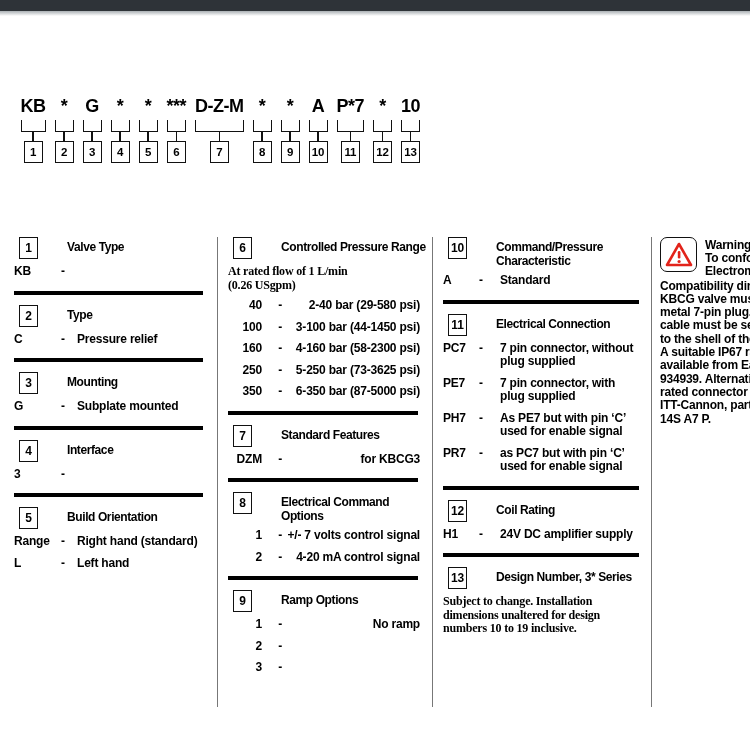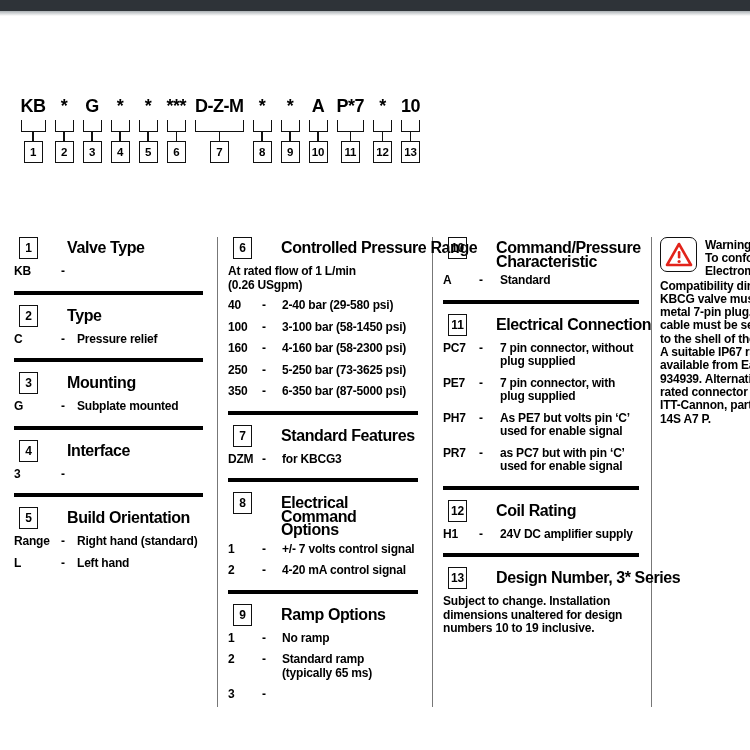--- a/index.html
+++ b/index.html
@@ -27,32 +27,32 @@
   
   .columns{position:absolute;left:14px;top:237px;height:470px;display:flex;}
   .col{box-sizing:border-box;height:470px;}
   .col-1{width:204px;border-right:1px solid #777;padding-right:12px;}
   .col-2{width:215px;border-right:1px solid #777;padding-left:10px;padding-right:12px;}
   .col-3{width:219px;border-right:1px solid #777;padding-left:10px;padding-right:10px;}
   .col-4{width:300px;padding-left:8px;}
   .sec-head{display:flex;align-items:flex-start;margin-bottom:6px;margin-left:5px;}
   .num-box{flex:0 0 auto;width:19px;height:22px;border:1.5px solid #111;box-sizing:border-box;
     display:flex;align-items:center;justify-content:center;font-size:12px;font-weight:bold;}
-  .sec-title{margin-left:29px;font-weight:bold;font-size:16px;line-height:13.5px;
+  .sec-title{margin-left:29px;font-weight:bold;font-size:12px;line-height:13.5px;
     padding-top:4px;white-space:pre;letter-spacing:-0.4px;}
   .sec-title.wrap{white-space:pre-line;}
   .rule{height:4px;background:#000;margin:12px 2px 10px 0;}
   .row{display:grid;margin-bottom:8px;font-size:12px;line-height:13.5px;}
   .col-1 .row{grid-template-columns:47px 16px 1fr;}
-  .col-2 .row{grid-template-columns:34px 20px 1fr;}
+  .col-2 .row{grid-template-columns:34px 20px 1fr;text-align:right;}
   .col-3 .row{grid-template-columns:36px 21px 1fr;}
   .row-code{font-weight:bold;white-space:nowrap;}
   .row-dash{font-weight:bold;}
   .row-desc{font-weight:bold;white-space:pre-line;}
-  .intro,.para{font-size:12px;font-weight:bold;line-height:13.5px;white-space:pre-line;margin-bottom:7px;}
+  .intro,.para{font-size:12px;font-weight:bold;line-height:13.5px;white-space:pre-line;margin-bottom:7px;font-family:Liberation Serif, serif;}
   
   .warn-head{display:flex;align-items:flex-start;}
   .warn-icon{flex:0 0 auto;width:37px;height:35px;border:1.5px solid #111;border-radius:7px;
     box-sizing:border-box;display:flex;align-items:center;justify-content:center;background:#fff;}
   .warn-head-text{margin-left:8px;}
   .warn-title{font-weight:bold;font-size:12px;line-height:14px;padding-top:1px;}
   .warn-line{font-size:12px;font-weight:bold;line-height:13.3px;white-space:nowrap;}
   .warn-body{margin-top:1px;}
 </style>
 </head>
@@ -205,21 +205,21 @@
       <div class="intro">At rated flow of 1 L/min
 (0.26 USgpm)</div>
       <div class="row">
         <span class="row-code">40</span>
         <span class="row-dash">-</span>
         <span class="row-desc">2-40 bar (29-580 psi)</span>
       </div>
       <div class="row">
         <span class="row-code">100</span>
         <span class="row-dash">-</span>
-        <span class="row-desc">3-100 bar (58-1450 psi)</span>
+        <span class="row-desc">3-100 bar (44-1450 psi)</span>
       </div>
       <div class="row">
         <span class="row-code">160</span>
         <span class="row-dash">-</span>
         <span class="row-desc">4-160 bar (58-2300 psi)</span>
       </div>
       <div class="row">
         <span class="row-code">250</span>
         <span class="row-dash">-</span>
         <span class="row-desc">5-250 bar (73-3625 psi)</span>
@@ -261,22 +261,20 @@
         <div class="sec-title">Ramp Options</div>
       </div>
       <div class="row">
         <span class="row-code">1</span>
         <span class="row-dash">-</span>
         <span class="row-desc">No ramp</span>
       </div>
       <div class="row">
         <span class="row-code">2</span>
         <span class="row-dash">-</span>
-        <span class="row-desc">Standard ramp
-(typically 65 ms)</span>
       </div>
       <div class="row">
         <span class="row-code">3</span>
         <span class="row-dash">-</span>
       </div>
     </div>
     <div class="col col-3">
       <div class="sec-head">
         <div class="num-box">10</div>
         <div class="sec-title wrap">Command/Pressure
@@ -300,21 +298,21 @@
       </div>
       <div class="row">
         <span class="row-code">PE7</span>
         <span class="row-dash">-</span>
         <span class="row-desc">7 pin connector, with
 plug supplied</span>
       </div>
       <div class="row">
         <span class="row-code">PH7</span>
         <span class="row-dash">-</span>
-        <span class="row-desc">As PE7 but volts pin ‘C’
+        <span class="row-desc">As PE7 but with pin ‘C’
 used for enable signal</span>
       </div>
       <div class="row">
         <span class="row-code">PR7</span>
         <span class="row-dash">-</span>
         <span class="row-desc">as PC7 but with pin ‘C’
 used for enable signal</span>
       </div>
       <div class="rule"></div>
       <div class="sec-head">

